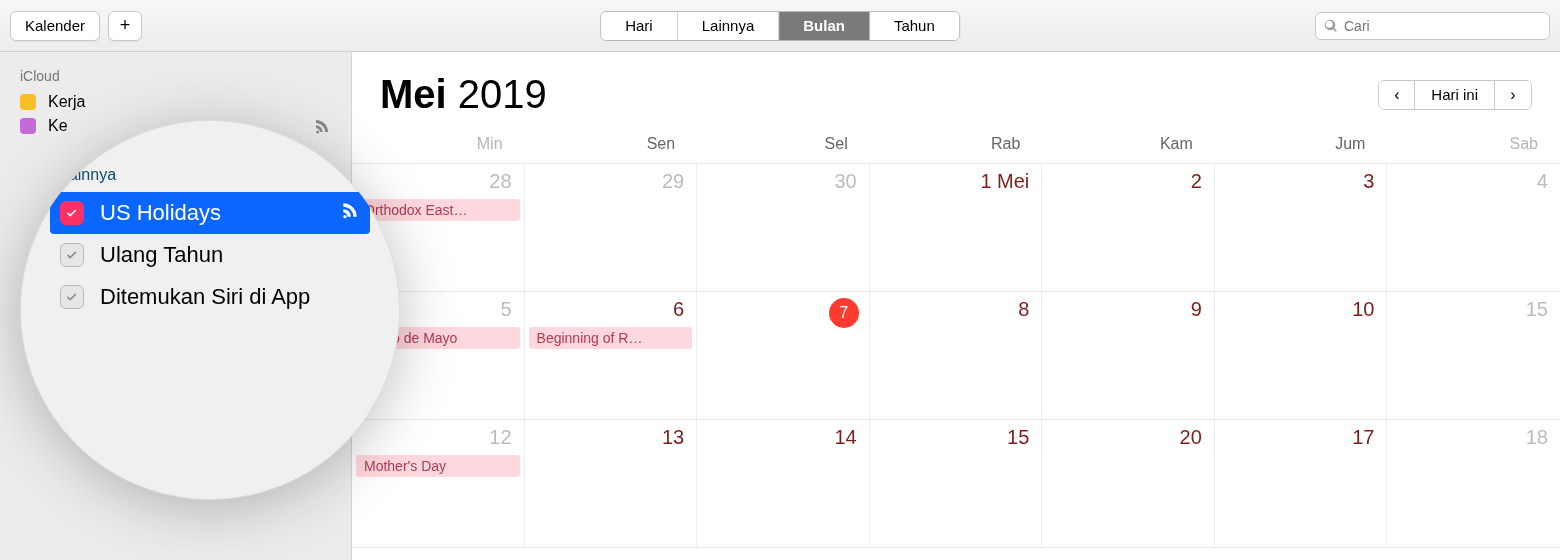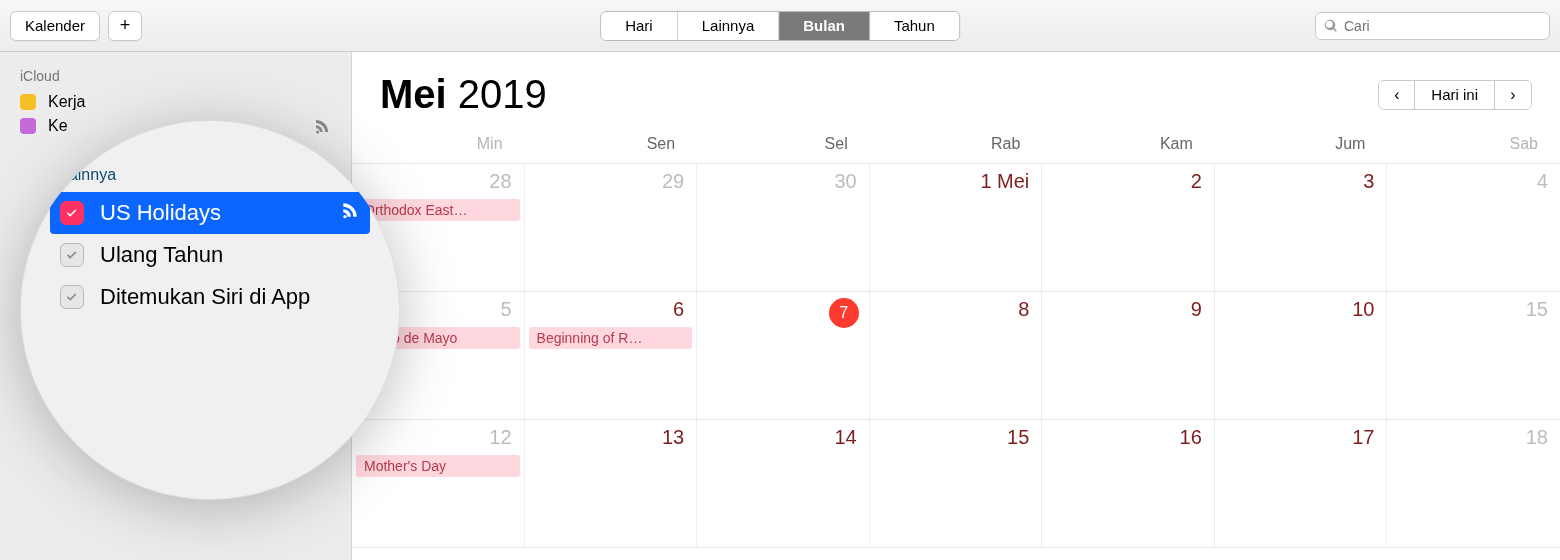--- a/index.html
+++ b/index.html
@@ -266,21 +266,21 @@
         <div class="cell">
           <div class="daynum">13</div>
         </div>
         <div class="cell">
           <div class="daynum">14</div>
         </div>
         <div class="cell">
           <div class="daynum">15</div>
         </div>
         <div class="cell">
-          <div class="daynum">16</div>
+          <div class="daynum">20</div>
         </div>
         <div class="cell">
           <div class="daynum">17</div>
         </div>
         <div class="cell weekend">
           <div class="daynum">18</div>
         </div>
       </div>
   </div>
 </div>

